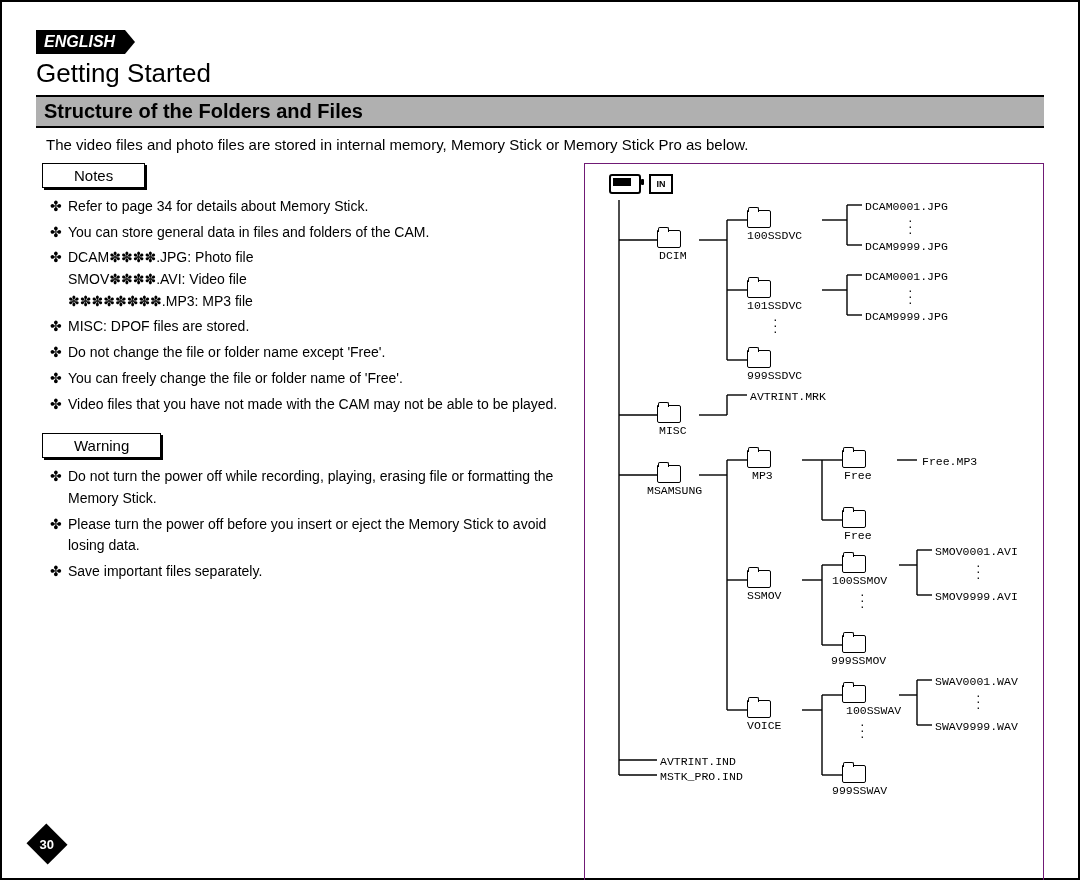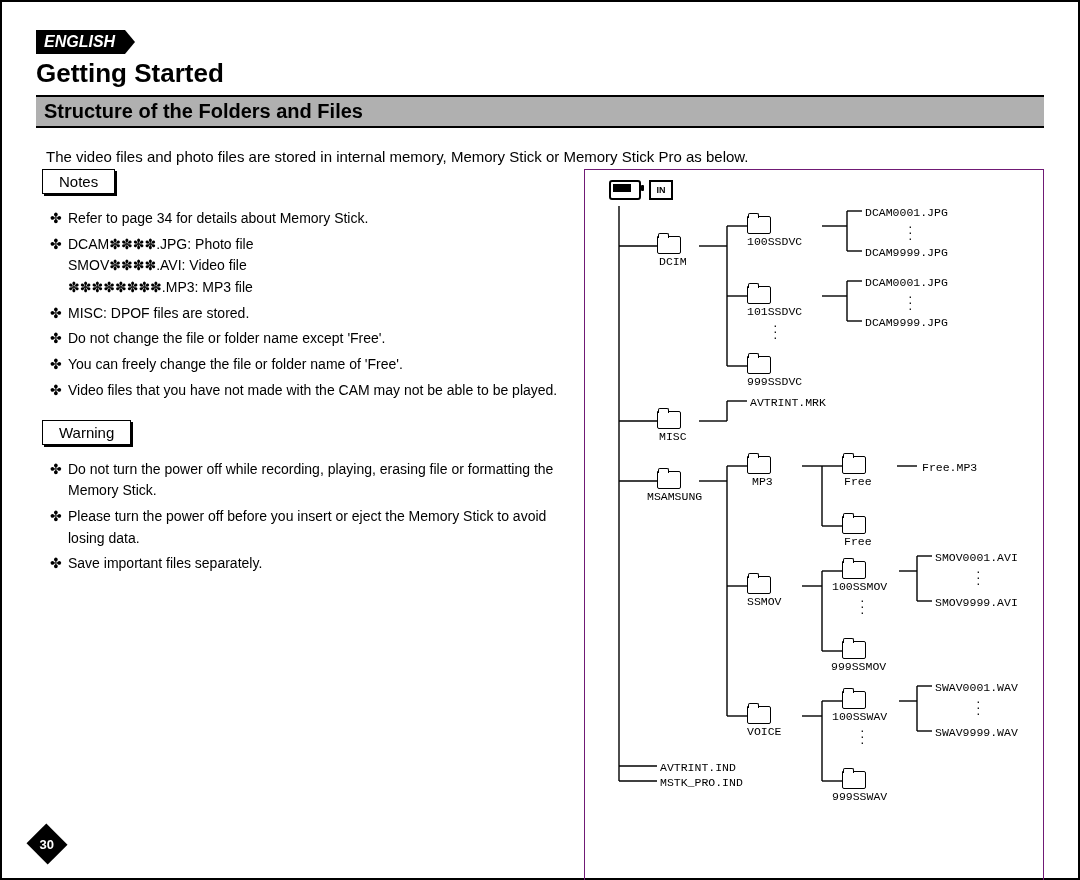--- a/index.html
+++ b/index.html
@@ -1,26 +1,26 @@
 <!DOCTYPE html>
 <html><head>
 <meta charset="utf-8">
 <style>
   html,body{margin:0;padding:0;background:#fff;font-family:Arial,Helvetica,sans-serif;color:#000}
   .page{width:1080px;height:880px;box-sizing:border-box;padding:28px 34px 28px 34px;border:2px solid #000;position:relative}
   .lang-badge{display:inline-block;background:#000;color:#fff;font-weight:bold;font-style:italic;padding:3px 10px 3px 8px;font-size:16px;position:relative}
   .lang-badge::after{content:"";position:absolute;top:0;right:-10px;border-top:12px solid transparent;border-bottom:12px solid transparent;border-left:10px solid #000}
-  .h1{font-size:26px;font-weight:bold;margin:4px 0 6px 0}
-  .subbar{background:#b0b0b0;border-top:2px solid #000;border-bottom:2px solid #000;padding:3px 8px;font-size:20px;font-weight:bold;margin-bottom:20px}
-  .intro{font-size:15px;margin:2px 2px 4px 10px}
+  .h1{font-size:26px;font-weight:normal;margin:4px 0 6px 0}
+  .subbar{background:#b0b0b0;border-top:2px solid #000;border-bottom:2px solid #000;padding:3px 8px;font-size:20px;font-weight:bold;margin-bottom:8px}
+  .intro{font-size:15px;margin:2px 2px 10px 10px}
   .cols{display:flex;gap:18px}
   .leftcol{flex:1;min-width:0}
   .rightcol{width:460px}
-  .box-hdr{display:inline-block;border:1px solid #000;box-shadow:2px 2px 0 #000;padding:3px 16px;font-size:15px;margin:0 0 6px 6px;background:#fff}
-  ul.notes{list-style:none;padding:0 4px 0 14px;margin:8px 0 18px 0;font-size:14px;line-height:1.55}
+  .box-hdr{display:inline-block;border:1px solid #000;box-shadow:2px 2px 0 #000;padding:3px 31px;font-size:15px;margin:0 0 6px 6px;background:#fff}
+  ul.notes{list-style:none;padding:0 4px 0 14px;margin:2px 0 18px 0;font-size:14px;line-height:1.55}
   ul.notes>li{position:relative;padding-left:18px;margin-bottom:4px}
   ul.notes>li::before{content:"✤";position:absolute;left:0;top:0}
   .sub{display:block}
   .tree-panel{border:1px solid #701a75;height:802px;position:relative;padding:10px 12px 10px 24px;box-sizing:border-box}
   .panel-icons{display:flex;gap:8px;align-items:center;margin-bottom:4px}
   .ico-batt{width:28px;height:16px;border:2px solid #000;border-radius:3px;position:relative}
   .ico-batt::after{content:"";position:absolute;right:-5px;top:3px;width:3px;height:6px;background:#000;border-radius:1px}
   .ico-batt .fill{position:absolute;left:2px;top:2px;width:18px;height:8px;background:#000}
   .ico-in{width:20px;height:16px;border:2px solid #000;display:flex;align-items:center;justify-content:center;font-size:9px;font-weight:bold;font-family:Arial}
   .tree-area{position:absolute;left:12px;right:12px;top:36px;bottom:10px}
@@ -47,20 +47,21 @@
 
   <div class="intro">The video files and photo files are stored in internal memory, Memory Stick or Memory Stick Pro as below.</div>
 
   <div class="cols">
 
     <div class="leftcol">
 
       <div class="box-hdr">Notes</div>
       <ul class="notes">
         <li>Refer to page 34 for details about Memory Stick.</li>
+        <li>You can store general data in files and folders of the CAM.</li>
         <li>
           <span>DCAM✽✽✽✽.JPG: Photo file</span>
           <span class="sub">SMOV✽✽✽✽.AVI: Video file</span>
           <span class="sub">✽✽✽✽✽✽✽✽.MP3: MP3 file</span>
         </li>
         <li>MISC: DPOF files are stored.</li>
         <li>Do not change the file or folder name except 'Free'.</li>
         <li>You can freely change the file or folder name of 'Free'.</li>
         <li>Video files that you have not made with the CAM may not be able to be played.</li>
       </ul>
@@ -191,21 +192,21 @@
           <span class="t vdots" style="left:262px;top:392px">·<br>·<br>·</span>
           <span class="t" style="left:338px;top:345px">SMOV0001.AVI</span>
           <span class="t vdots" style="left:378px;top:363px">·<br>·<br>·</span>
           <span class="t" style="left:338px;top:390px">SMOV9999.AVI</span>
           <span class="t" style="left:245px;top:435px"><span class="fold"></span></span>
           <span class="t" style="left:234px;top:454px">999SSMOV</span>
 
           <span class="t" style="left:150px;top:500px"><span class="fold"></span></span>
           <span class="t" style="left:150px;top:519px">VOICE</span>
           <span class="t" style="left:245px;top:485px"><span class="fold"></span></span>
-          <span class="t" style="left:235px;top:504px">100SSWAV</span>
+          <span class="t" style="left:249px;top:504px">100SSWAV</span>
           <span class="t vdots" style="left:262px;top:522px">·<br>·<br>·</span>
           <span class="t" style="left:338px;top:475px">SWAV0001.WAV</span>
           <span class="t vdots" style="left:378px;top:493px">·<br>·<br>·</span>
           <span class="t" style="left:338px;top:520px">SWAV9999.WAV</span>
           <span class="t" style="left:245px;top:565px"><span class="fold"></span></span>
           <span class="t" style="left:235px;top:584px">999SSWAV</span>
 
           <span class="t" style="left:63px;top:555px">AVTRINT.IND</span>
           <span class="t" style="left:63px;top:570px">MSTK_PRO.IND</span>
 

